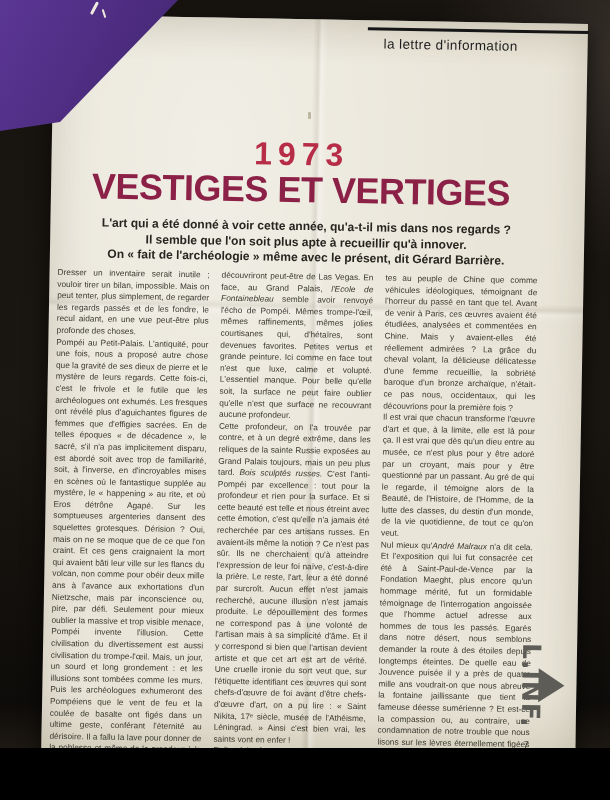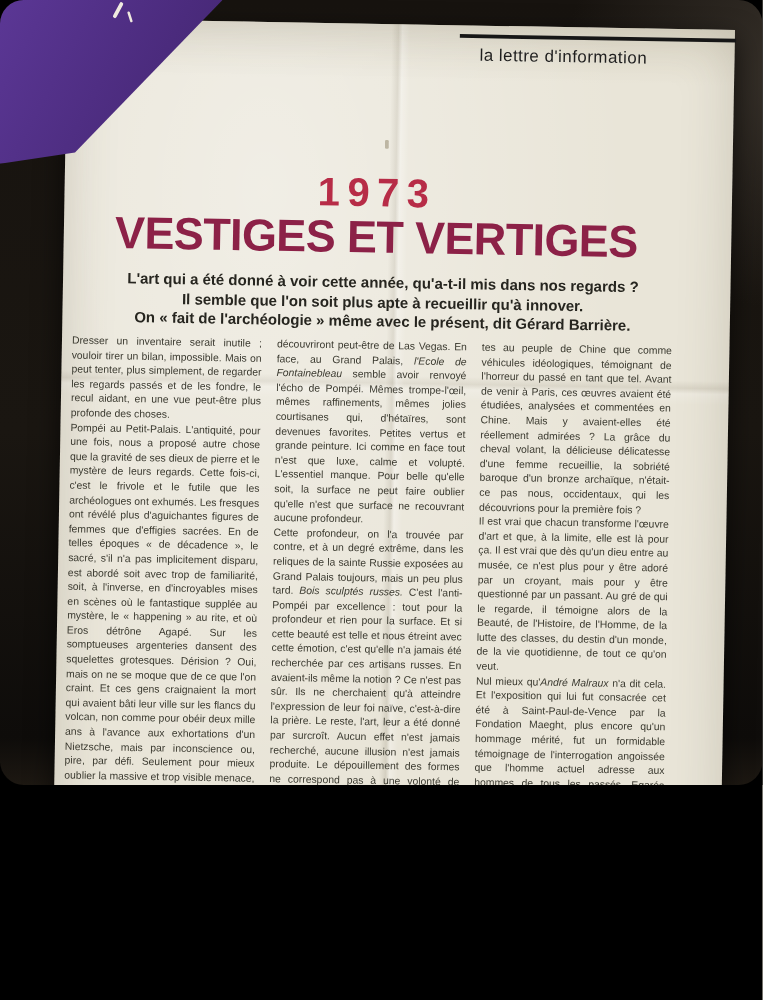--- a/index.html
+++ b/index.html
@@ -1,22 +1,21 @@
 <!DOCTYPE html>
 <html><head>
 <meta charset="utf-8">
 <style>
   html,body { margin:0; padding:0; background:#000; }
   .stage {
-    position:relative; width:610px; height:628px; overflow:hidden;
+    position:relative; width:610px; height:748px; overflow:hidden;
     font-family:"Liberation Sans","DejaVu Sans",sans-serif;
     background:
       radial-gradient(circle at 640px 60px, #38322b 0%, rgba(56,50,43,0) 22%),
       linear-gradient(180deg,#17130f 0%,#1a1611 55%,#0e0c0a 94%,#1d1812 100%);
-    border-radius: 19px;
   }
   
   .page {
     position:absolute; left:54px; top:24px; width:534px; height:744px;
     transform:rotate(1deg); transform-origin:530px 0px;
     background-color:#e9e5d8;
     background-image:
       radial-gradient(ellipse at 30% 18%, rgba(255,255,255,0.35), rgba(255,255,255,0) 55%),
       linear-gradient(90deg, rgba(0,0,0,0) 48.6%, rgba(105,95,72,0.16) 49.6%, rgba(255,255,255,0.30) 50.2%, rgba(0,0,0,0) 51.4%),
       linear-gradient(180deg, rgba(0,0,0,0) 37.8%, rgba(110,100,78,0.13) 38.6%, rgba(255,255,255,0.20) 39.2%, rgba(0,0,0,0) 40.4%),

